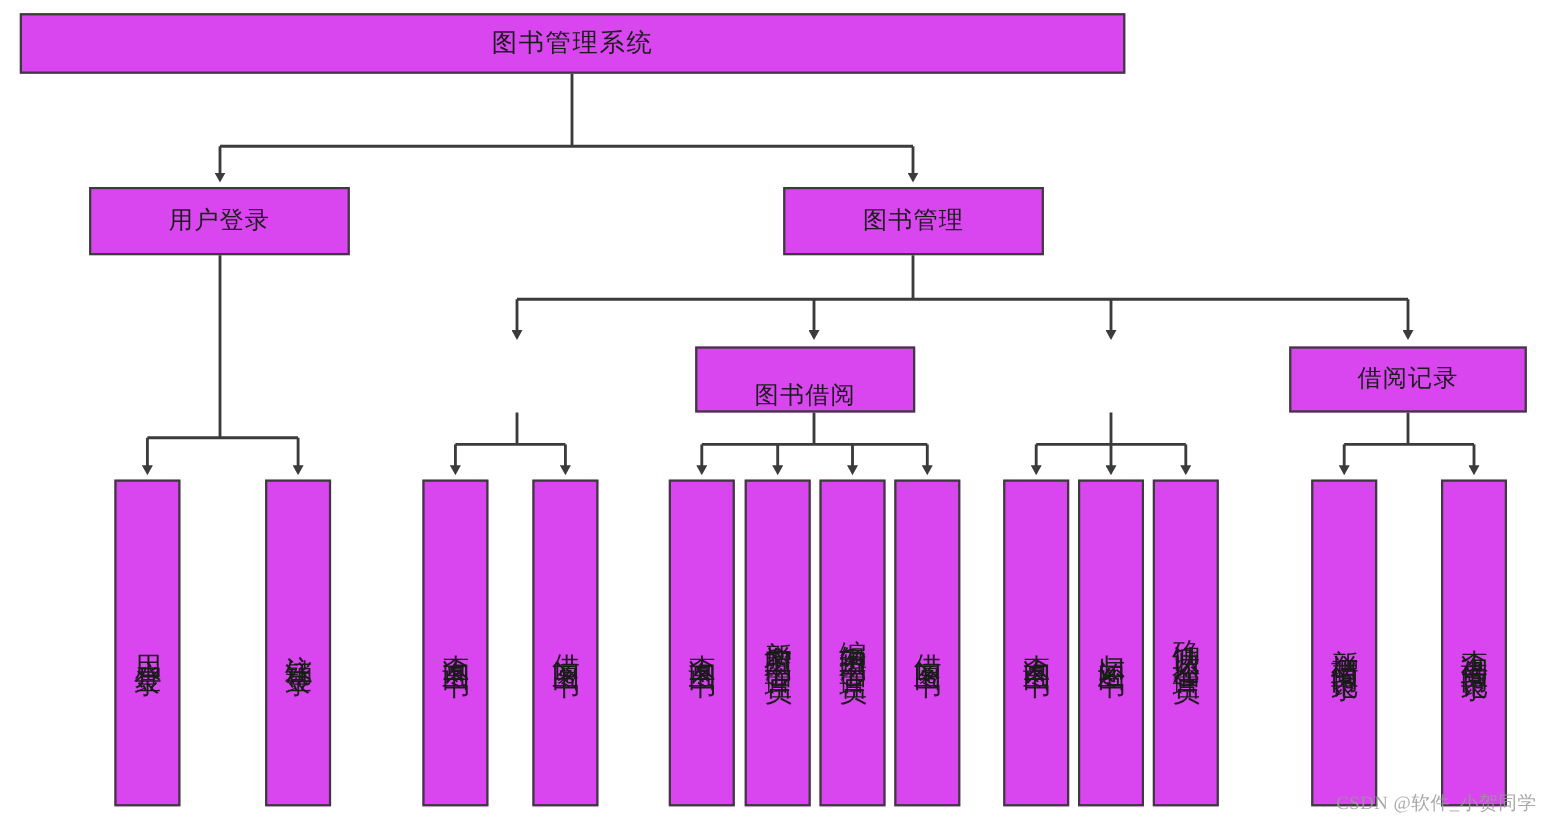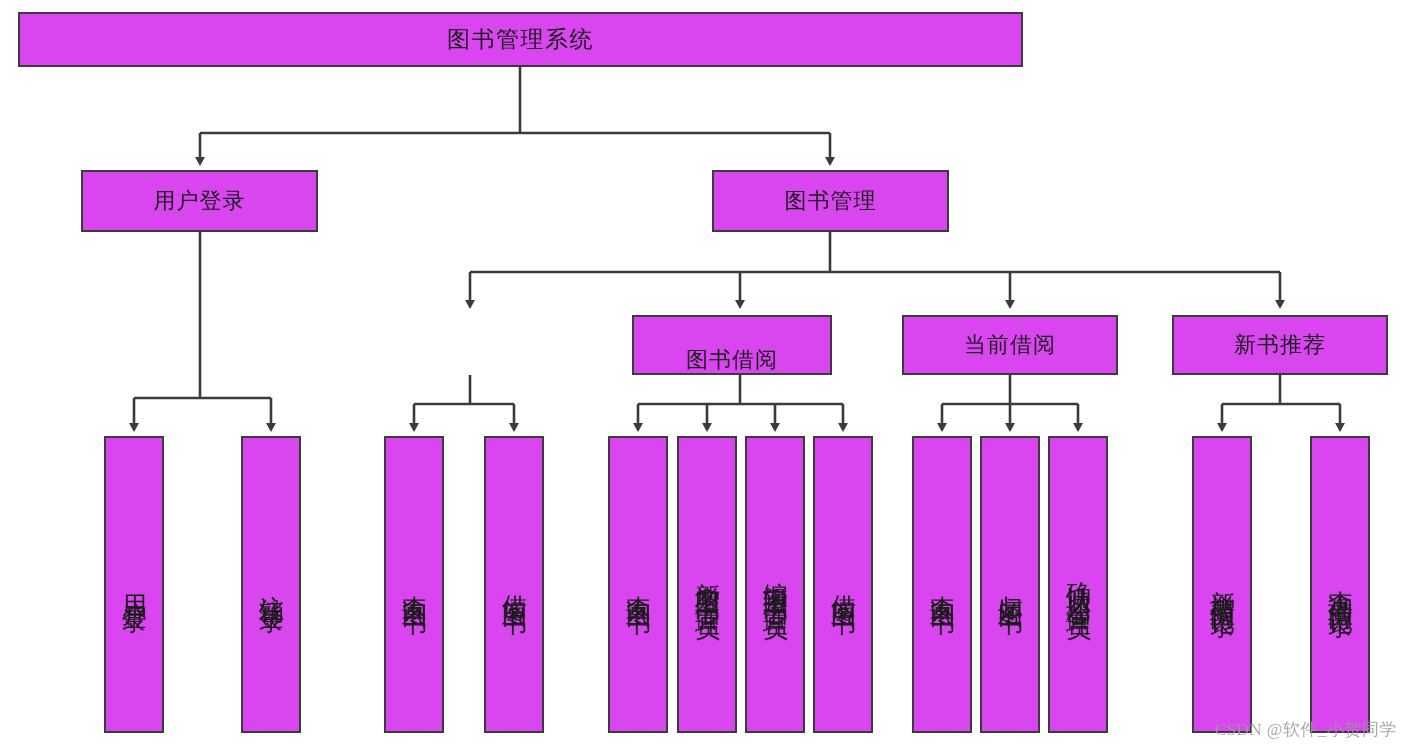--- a/index.html
+++ b/index.html
@@ -127,25 +127,22 @@
   <div class="node horiz" style="left:81px;top:170px;width:237px;height:62px;">
     <span class="lbl">用户登录</span>
   </div>
   <div class="node horiz" style="left:712px;top:170px;width:237px;height:62px;">
     <span class="lbl">图书管理</span>
   </div>
 
   <div class="node horiz" style="left:632px;top:315px;width:200px;height:60px;align-items:flex-end;">
     <span class="lbl">图书借阅</span>
   </div>
-  <div class="node horiz" style="left:902px;top:315px;width:216px;height:60px;">
-    <span class="lbl">当前借阅</span>
-  </div>
   <div class="node horiz" style="left:1172px;top:315px;width:216px;height:60px;">
-    <span class="lbl">新书推荐</span>
+    <span class="lbl">借阅记录</span>
   </div>
 
   <div class="node vert" style="left:104px;top:436px;width:60px;height:297px;">
     <span class="lbl">用户登录</span>
   </div>
   <div class="node vert" style="left:241px;top:436px;width:60px;height:297px;">
     <span class="lbl">注销登录</span>
   </div>
 
   <div class="node vert" style="left:384px;top:436px;width:60px;height:297px;">

